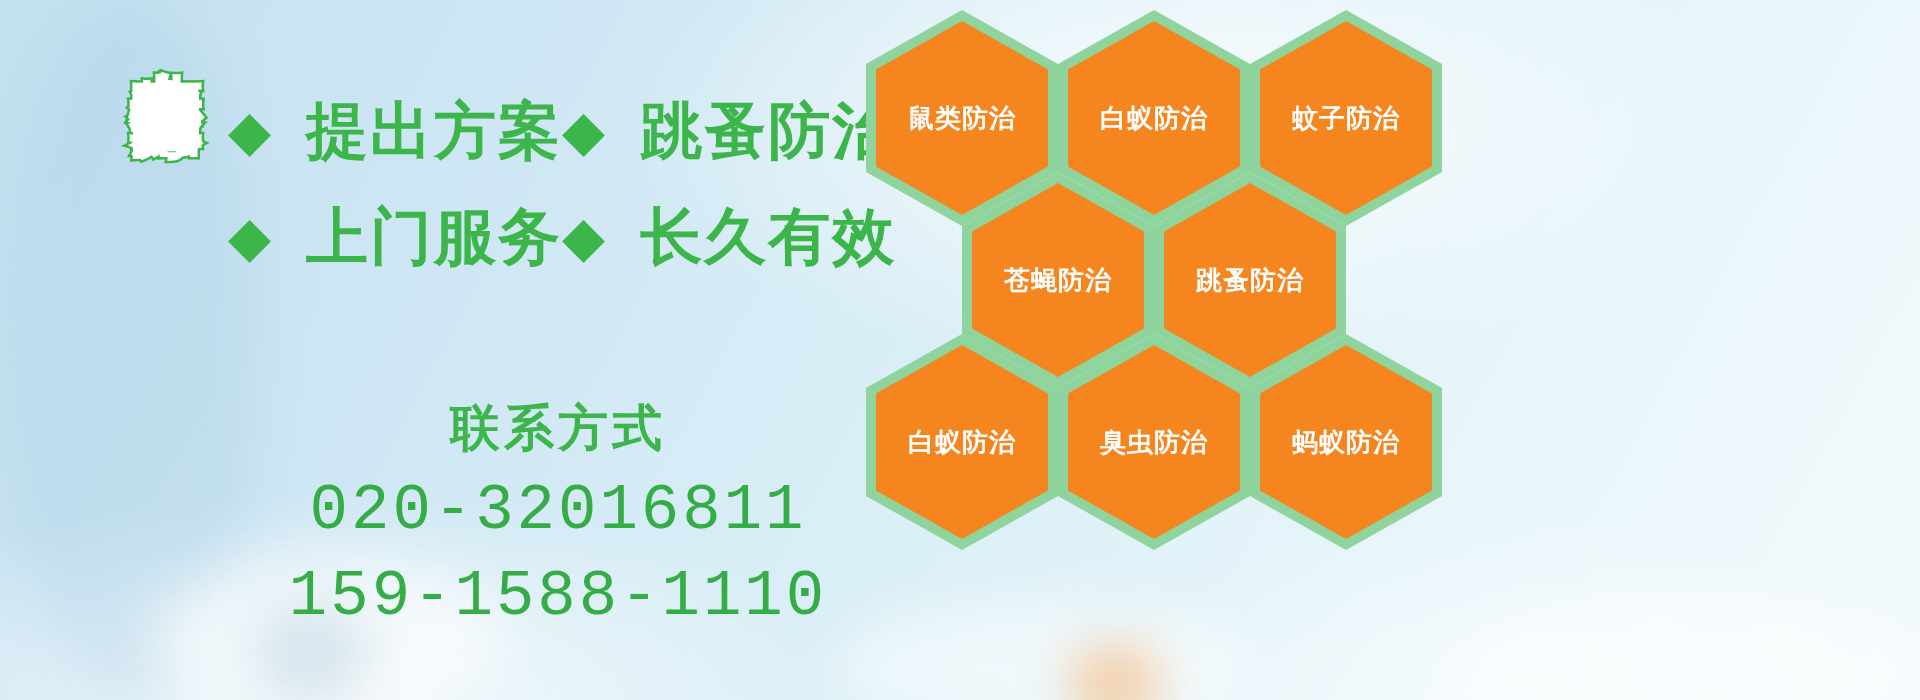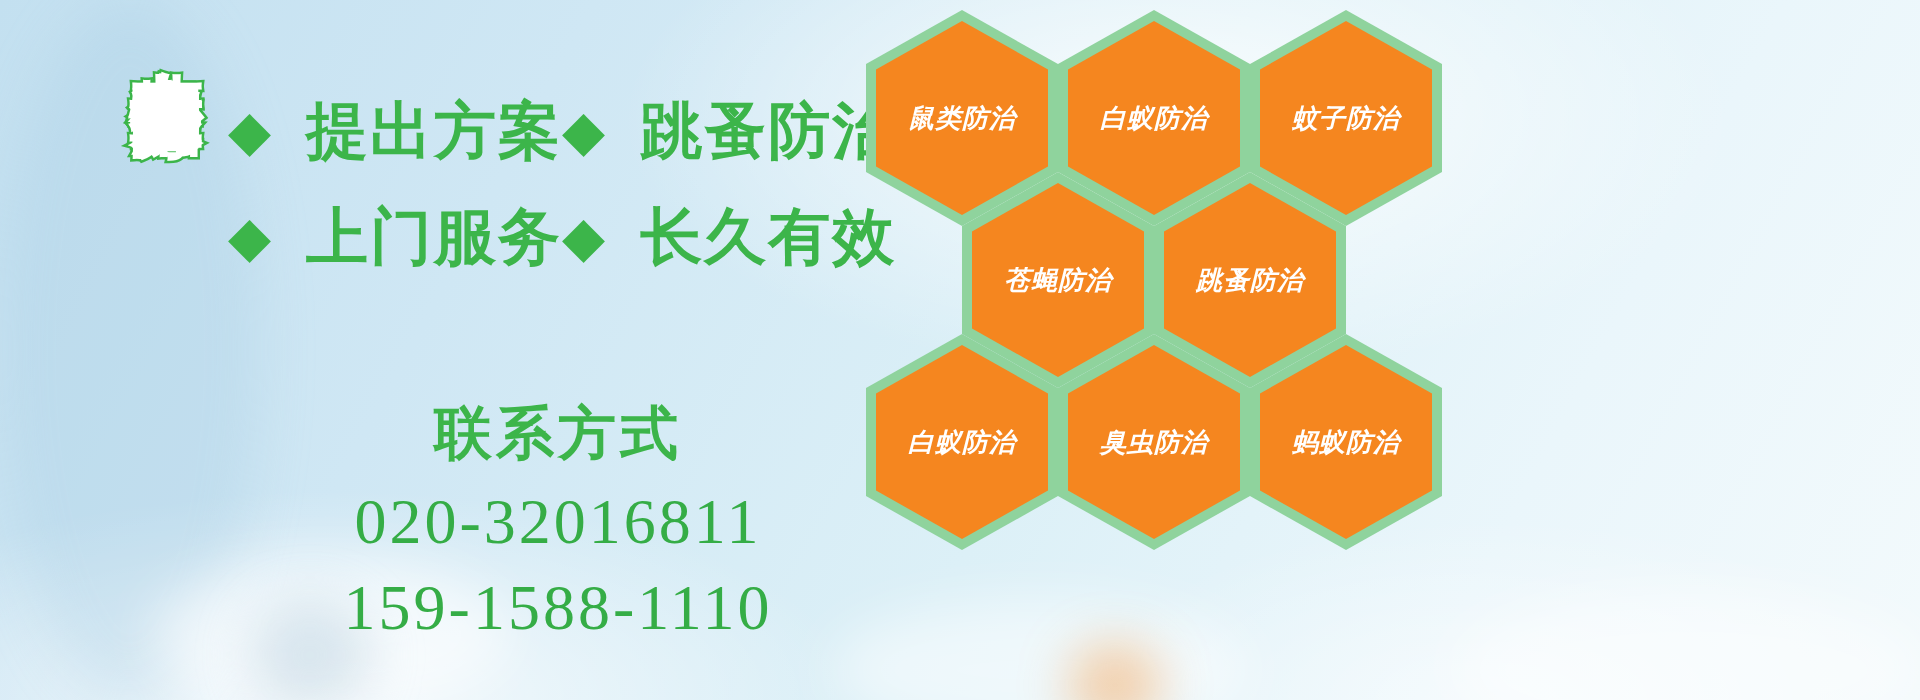--- a/index.html
+++ b/index.html
@@ -52,36 +52,35 @@
   .point-text{
     color:#3cb54a;font-size:62px;font-weight:bold;letter-spacing:2px;
     font-family:"DejaVu Sans","Liberation Sans",sans-serif;
     white-space:nowrap;
     margin-left:19px;
   }
   .gap{width:26px;}
 
   #contact{position:absolute;left:228px;top:395px;width:660px;text-align:center;}
   #contact-label{
-    color:#3cb54a;font-size:58px;font-weight:bold;letter-spacing:4px;
+    color:#3cb54a;font-size:50px;font-weight:bold;letter-spacing:4px;
     font-family:"DejaVu Sans","Liberation Sans",sans-serif;
     margin-bottom:6px;
   }
   .phone{
     color:#35ad46;font-size:64px;letter-spacing:3px;line-height:1.35;
-    font-family:Liberation Serif, serif;
+    font-family:Liberation Mono, monospace;
   }
 
   
   #hex-grid{position:absolute;left:860px;top:0px;width:600px;height:570px;}
   .hex{
     position:absolute;width:192px;height:216px;
     background:#8fd39d;
     clip-path:polygon(50% 0%,100% 25%,100% 75%,50% 100%,0% 75%,0% 25%);
-    font-style:italic;
   }
   .hex-inner{
     position:absolute;left:10px;top:11px;
     width:172px;height:194px;
     background:#f5861f;
     clip-path:polygon(50% 0%,100% 25%,100% 75%,50% 100%,0% 75%,0% 25%);
     display:flex;align-items:center;justify-content:center;
   }
   .hex-label{
     color:#ffffff;font-size:26px;font-weight:bold;letter-spacing:1px;

